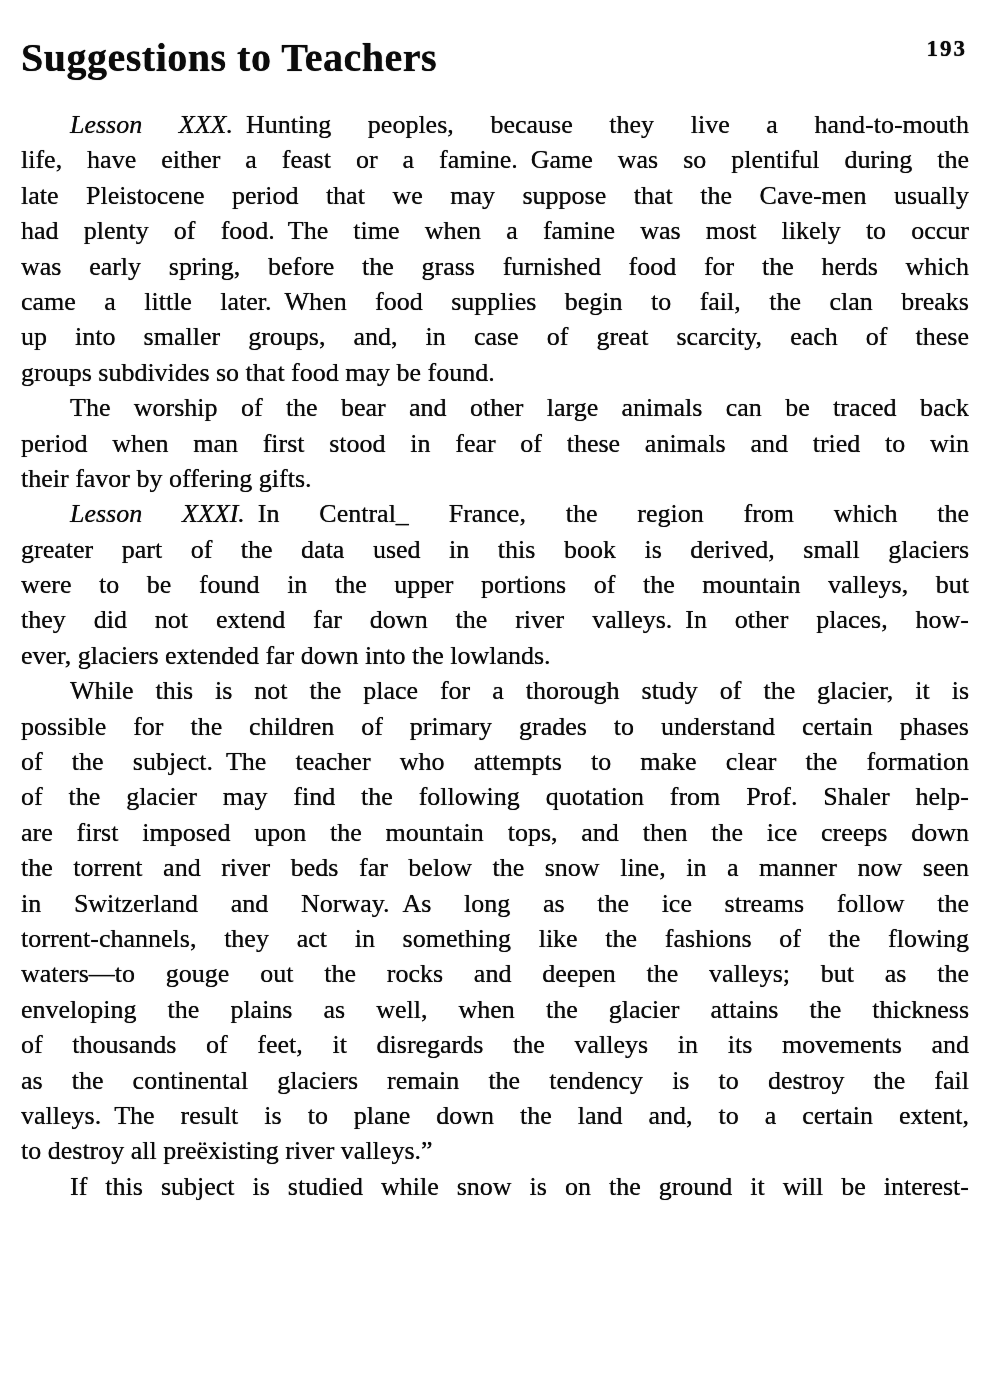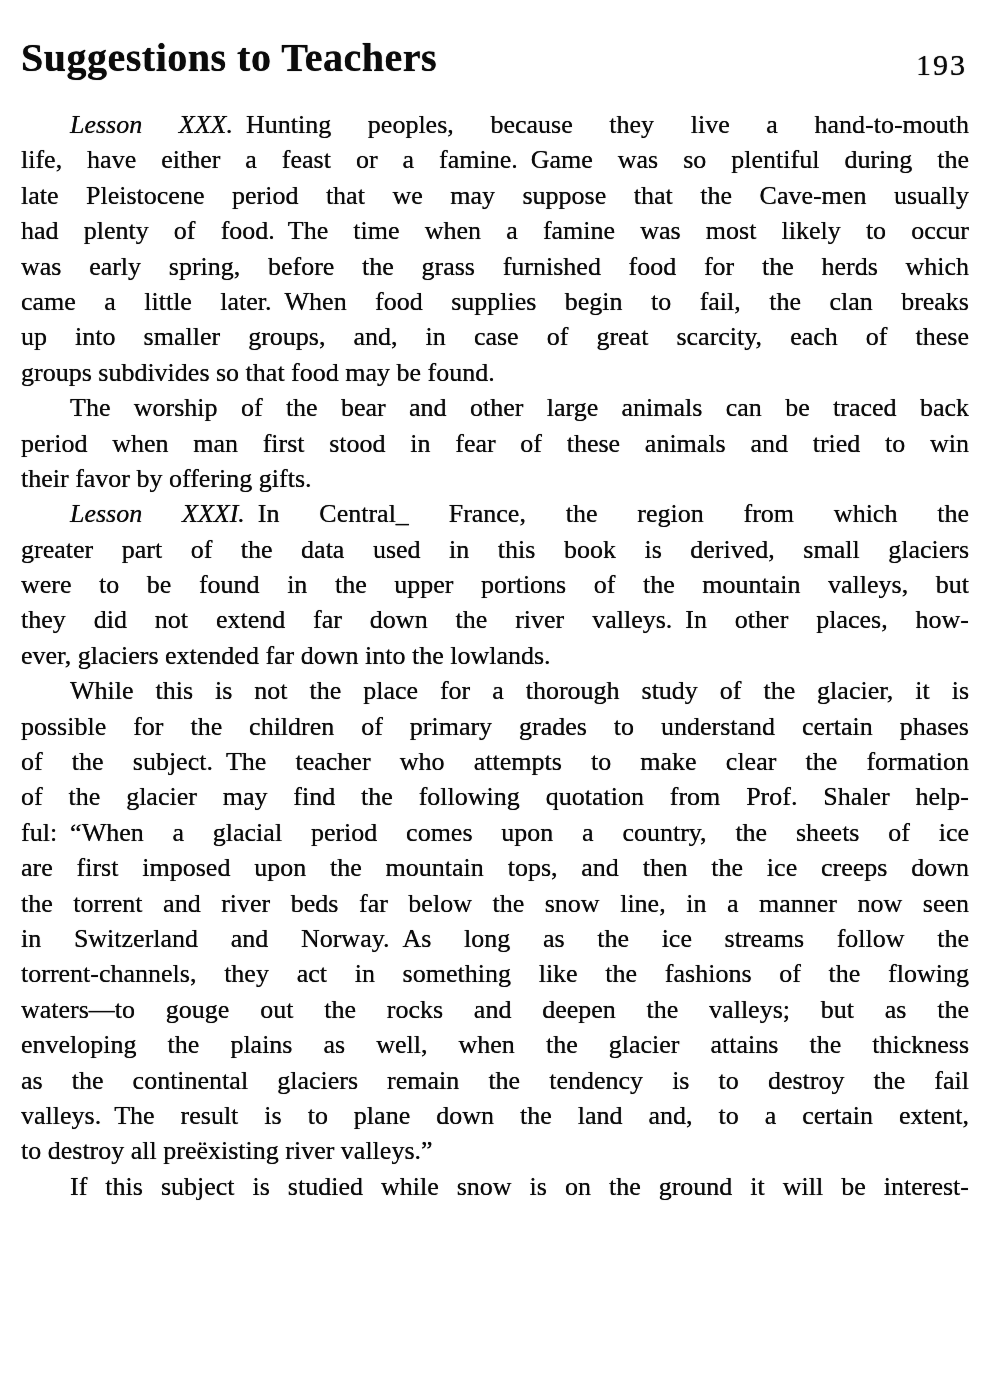--- a/index.html
+++ b/index.html
@@ -21,25 +21,24 @@
   .page-title{
     position:absolute;left:0;right:12px;top:0;
     text-align:left;
     font-weight:bold;
     font-size:40px;
     letter-spacing:0.5px;
     text-shadow:0 0 0.8px rgba(0,0,0,0.9);
   }
   .page-number{
     position:absolute;right:0;top:2px;
-    font-weight:normal;
-    font-size:30px;
+    font-weight:bold;
+    font-size:23px;
     letter-spacing:2px;
     text-shadow:0 0 0.9px rgba(0,0,0,0.9);
-    margin-top:12px;
   }
   .text-block{
     position:absolute;left:21px;top:107px;width:948px;
   }
   .line{
     font-size:26px;
     line-height:35.4px;
     height:35.4px;
     text-align:justify;
     text-align-last:justify;
@@ -79,25 +78,25 @@
       <div class="line pend"><span>their favor by offering gifts.</span></div>
       <div class="line pstart"><span class="italic">Lesson XXXI.</span><span> In Central_ France, the region from which </span><span class="bold">the</span></div>
       <div class="line"><span>greater part of the data used in this book is derived, small </span><span class="bold">glaciers</span></div>
       <div class="line"><span>were to be found in the upper portions of the mountain valleys, </span><span class="bold">but</span></div>
       <div class="line"><span>they did not extend far down the river valleys. In other places, </span><span class="bold">how-</span></div>
       <div class="line pend"><span>ever, glaciers extended far down into the lowlands.</span></div>
       <div class="line pstart"><span>While this is not the place for a thorough study of the glacier, </span><span class="bold">it is</span></div>
       <div class="line"><span>possible for the children of primary grades to understand certain </span><span class="bold">phases</span></div>
       <div class="line"><span>of the subject. The teacher who attempts to make clear the formation</span></div>
       <div class="line"><span>of the glacier may find the following quotation from Prof. Shaler help-</span></div>
-      <div class="line"><span>ful: “When a glacial period comes upon a country, the sheets of </span><span class="bold">ice</span></div>
       <div class="line"><span>are first imposed upon the mountain tops, and then the ice creeps </span><span class="bold">down</span></div>
       <div class="line"><span>the torrent and river beds far below the snow line, in a manner </span><span class="bold">now seen</span></div>
       <div class="line"><span>in Switzerland and Norway. As long as the ice streams follow </span><span class="bold">the</span></div>
       <div class="line"><span>torrent-channels, they act in something like the fashions of the </span><span class="bold">flowing</span></div>
       <div class="line"><span>waters—to gouge out the rocks and deepen the valleys; but as </span><span class="bold">the</span></div>
       <div class="line"><span>enveloping the plains as well, when the glacier attains the </span><span class="bold">thickness</span></div>
+      <div class="line"><span>of thousands of feet, it disregards the valleys in its movements </span><span class="bold">and</span></div>
       <div class="line"><span>as the continental glaciers remain the tendency is to destroy the fail</span></div>
       <div class="line"><span>valleys. The result is to plane down the land and, to a certain </span><span class="bold">extent,</span></div>
       <div class="line pend"><span>to destroy all preëxisting river valleys.”</span></div>
       <div class="line pstart"><span class="bold">If this subject is studied while snow is on the ground it will be interest-</span></div>
     </div>
 </div>
 
 </body></html>

